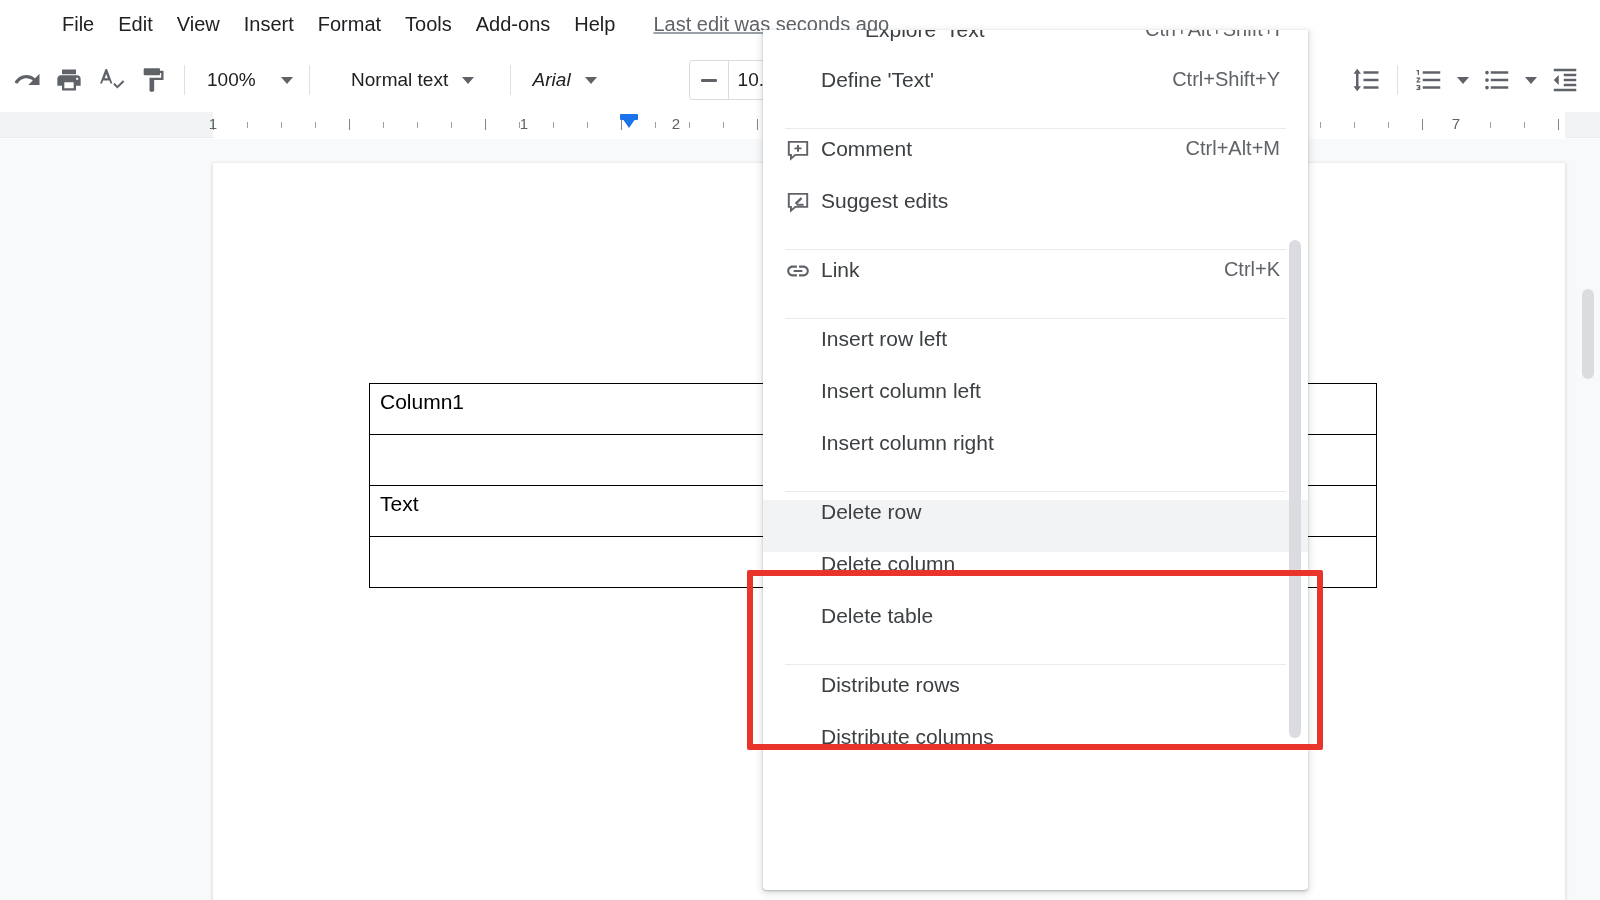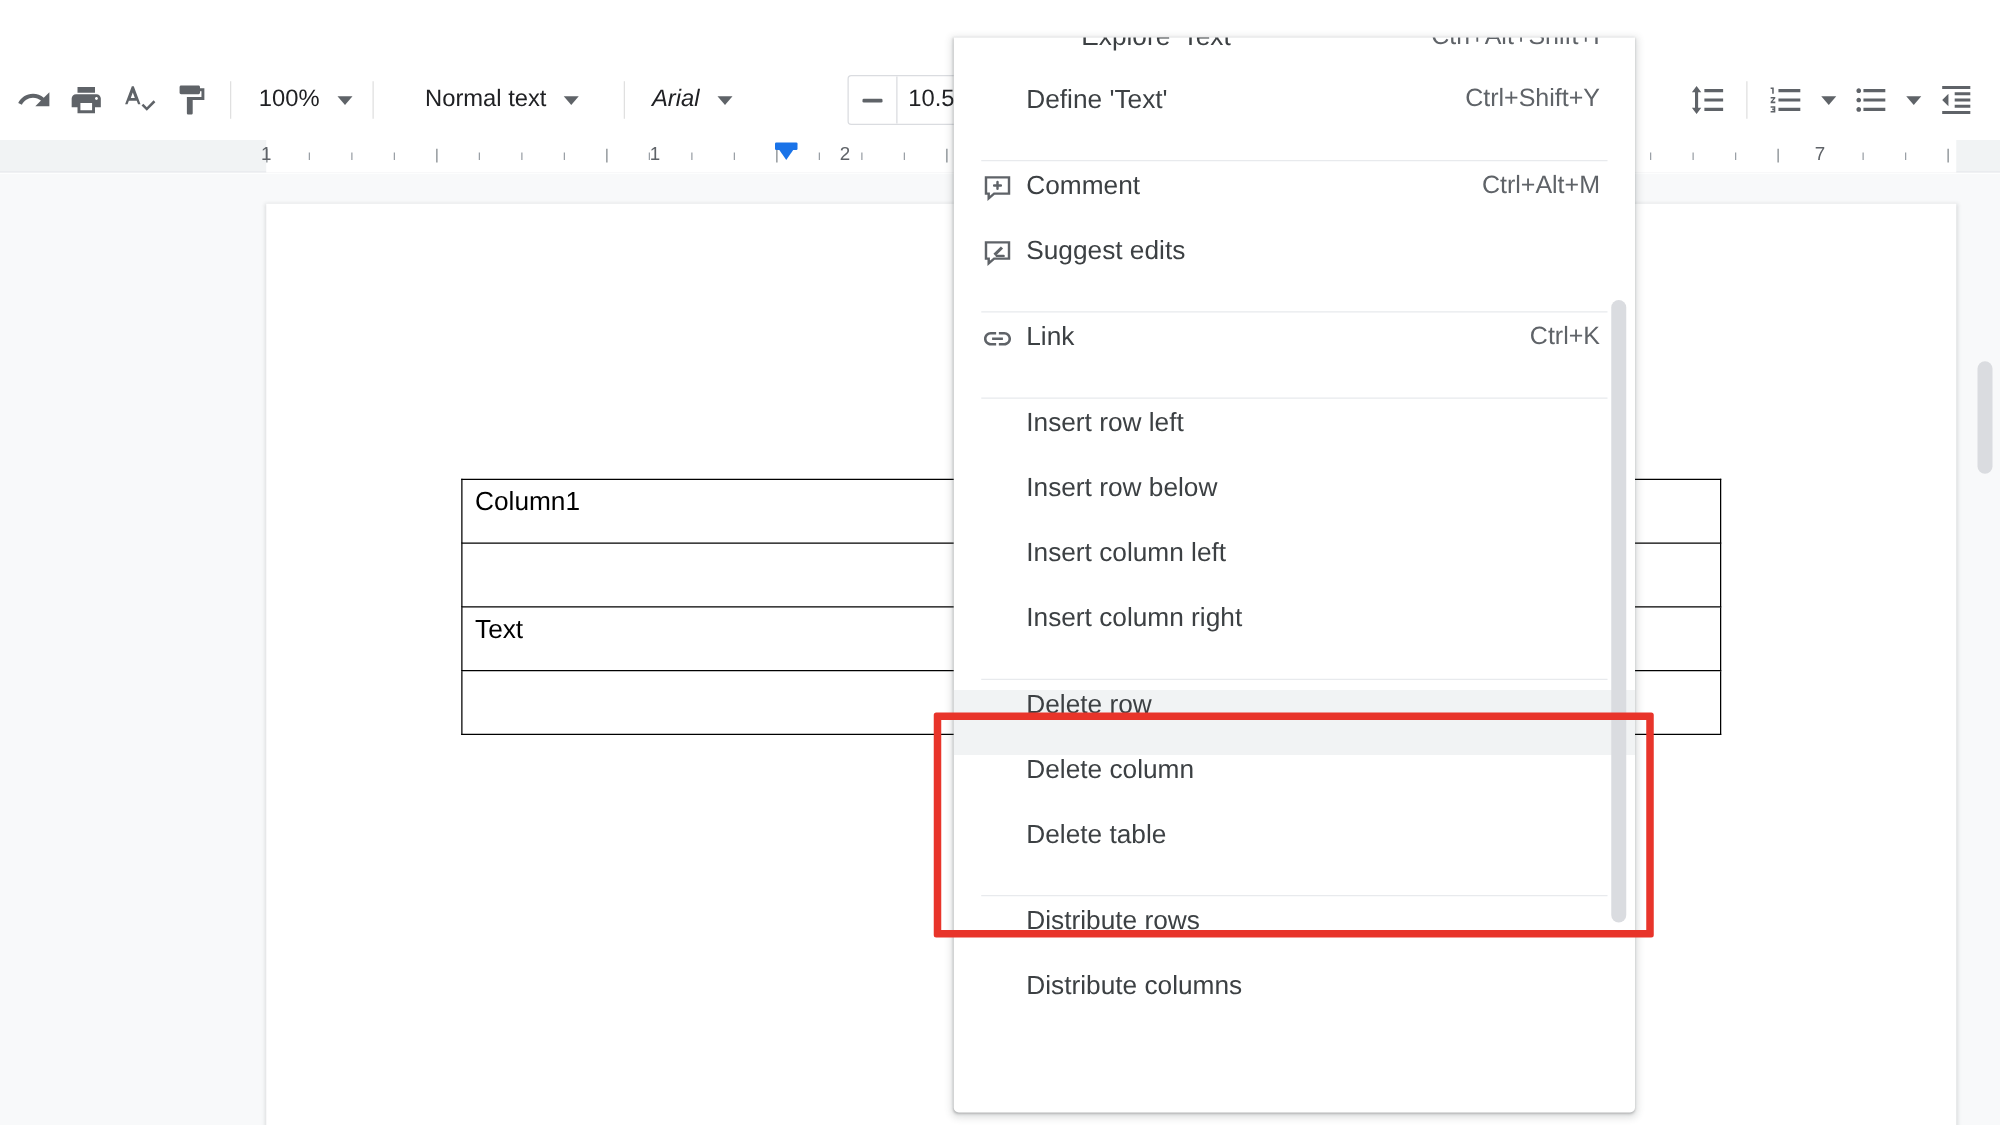--- a/index.html
+++ b/index.html
@@ -37,21 +37,21 @@
   .tb-sep { width: 1px; height: 30px; background: #e0e0e0; margin: 0 10px; flex: 0 0 auto; }
   .tb-dropdown {
     display: flex; align-items: center; height: 42px; padding: 0 6px 0 12px;
     border-radius: 4px; cursor: default; flex: 0 0 auto;
   }
   .tb-dropdown .lbl { font-size: 19px; color: #202124; white-space: nowrap; }
   .caret {
     width: 0; height: 0; border-left: 6px solid transparent; border-right: 6px solid transparent;
     border-top: 7px solid #5f6368; margin-left: 14px; flex: 0 0 auto;
   }
-  .zoom-ctl { min-width: 92px; }
+  .zoom-ctl { min-width: 92px; gap: 11px; }
   .style-ctl { min-width: 180px; justify-content: center; }
   .font-ctl { min-width: 160px; font-style: italic; }
   .fontsize-group {
     display: flex; align-items: center; height: 40px; margin-left: 8px; flex: 0 0 auto;
     border: 1px solid #dadce0; border-radius: 3px; overflow: hidden; background: #fff;
   }
   .fs-btn {
     width: 38px; height: 38px; display: flex; align-items: center; justify-content: center;
     cursor: default; color: #5f6368;
   }
@@ -146,20 +146,31 @@
   .annot-box {
     position: absolute; left: 747px; top: 570px; width: 576px; height: 180px;
     border: 6px solid #e8342a; z-index: 60; pointer-events: none; border-radius: 2px;
   }
 </style>
 </head>
 <body>
 
 <div id="app">
 
+  <div class="menubar">
+    <div class="menubar-item">File</div>
+    <div class="menubar-item">Edit</div>
+    <div class="menubar-item">View</div>
+    <div class="menubar-item">Insert</div>
+    <div class="menubar-item">Format</div>
+    <div class="menubar-item">Tools</div>
+    <div class="menubar-item">Add-ons</div>
+    <div class="menubar-item">Help</div>
+    <div class="last-edit">Last edit was seconds ago</div>
+  </div>
 
   <div class="toolbar">
 
     <div class="tb-icon">
       <span>
         <svg width="30" height="30" viewBox="0 0 24 24" fill="#5f6368">
           <path d="M18.4 10.6C16.55 8.99 14.15 8 11.5 8c-4.16 0-7.74 2.42-9.44 5.93L4.4 15c1.29-2.63 3.97-4.5 7.1-4.5 1.95 0 3.73.72 5.12 1.88L13 16h9V7l-3.6 3.6z"></path>
         </svg>
       </span>
     </div>
@@ -371,24 +382,20 @@
     </div>
 
     <div class="ctx-sep"></div>
 
     <div class="ctx-item">
       <div class="ctx-ico"></div>
       <div class="ctx-label">Insert row left</div>
     </div>
     <div class="ctx-item">
       <div class="ctx-ico"></div>
-      <div class="ctx-label">Insert row below</div>
-    </div>
-    <div class="ctx-item">
-      <div class="ctx-ico"></div>
       <div class="ctx-label">Insert column left</div>
     </div>
     <div class="ctx-item">
       <div class="ctx-ico"></div>
       <div class="ctx-label">Insert column right</div>
     </div>
 
     <div class="ctx-sep"></div>
 
     <div class="ctx-item hovered">

